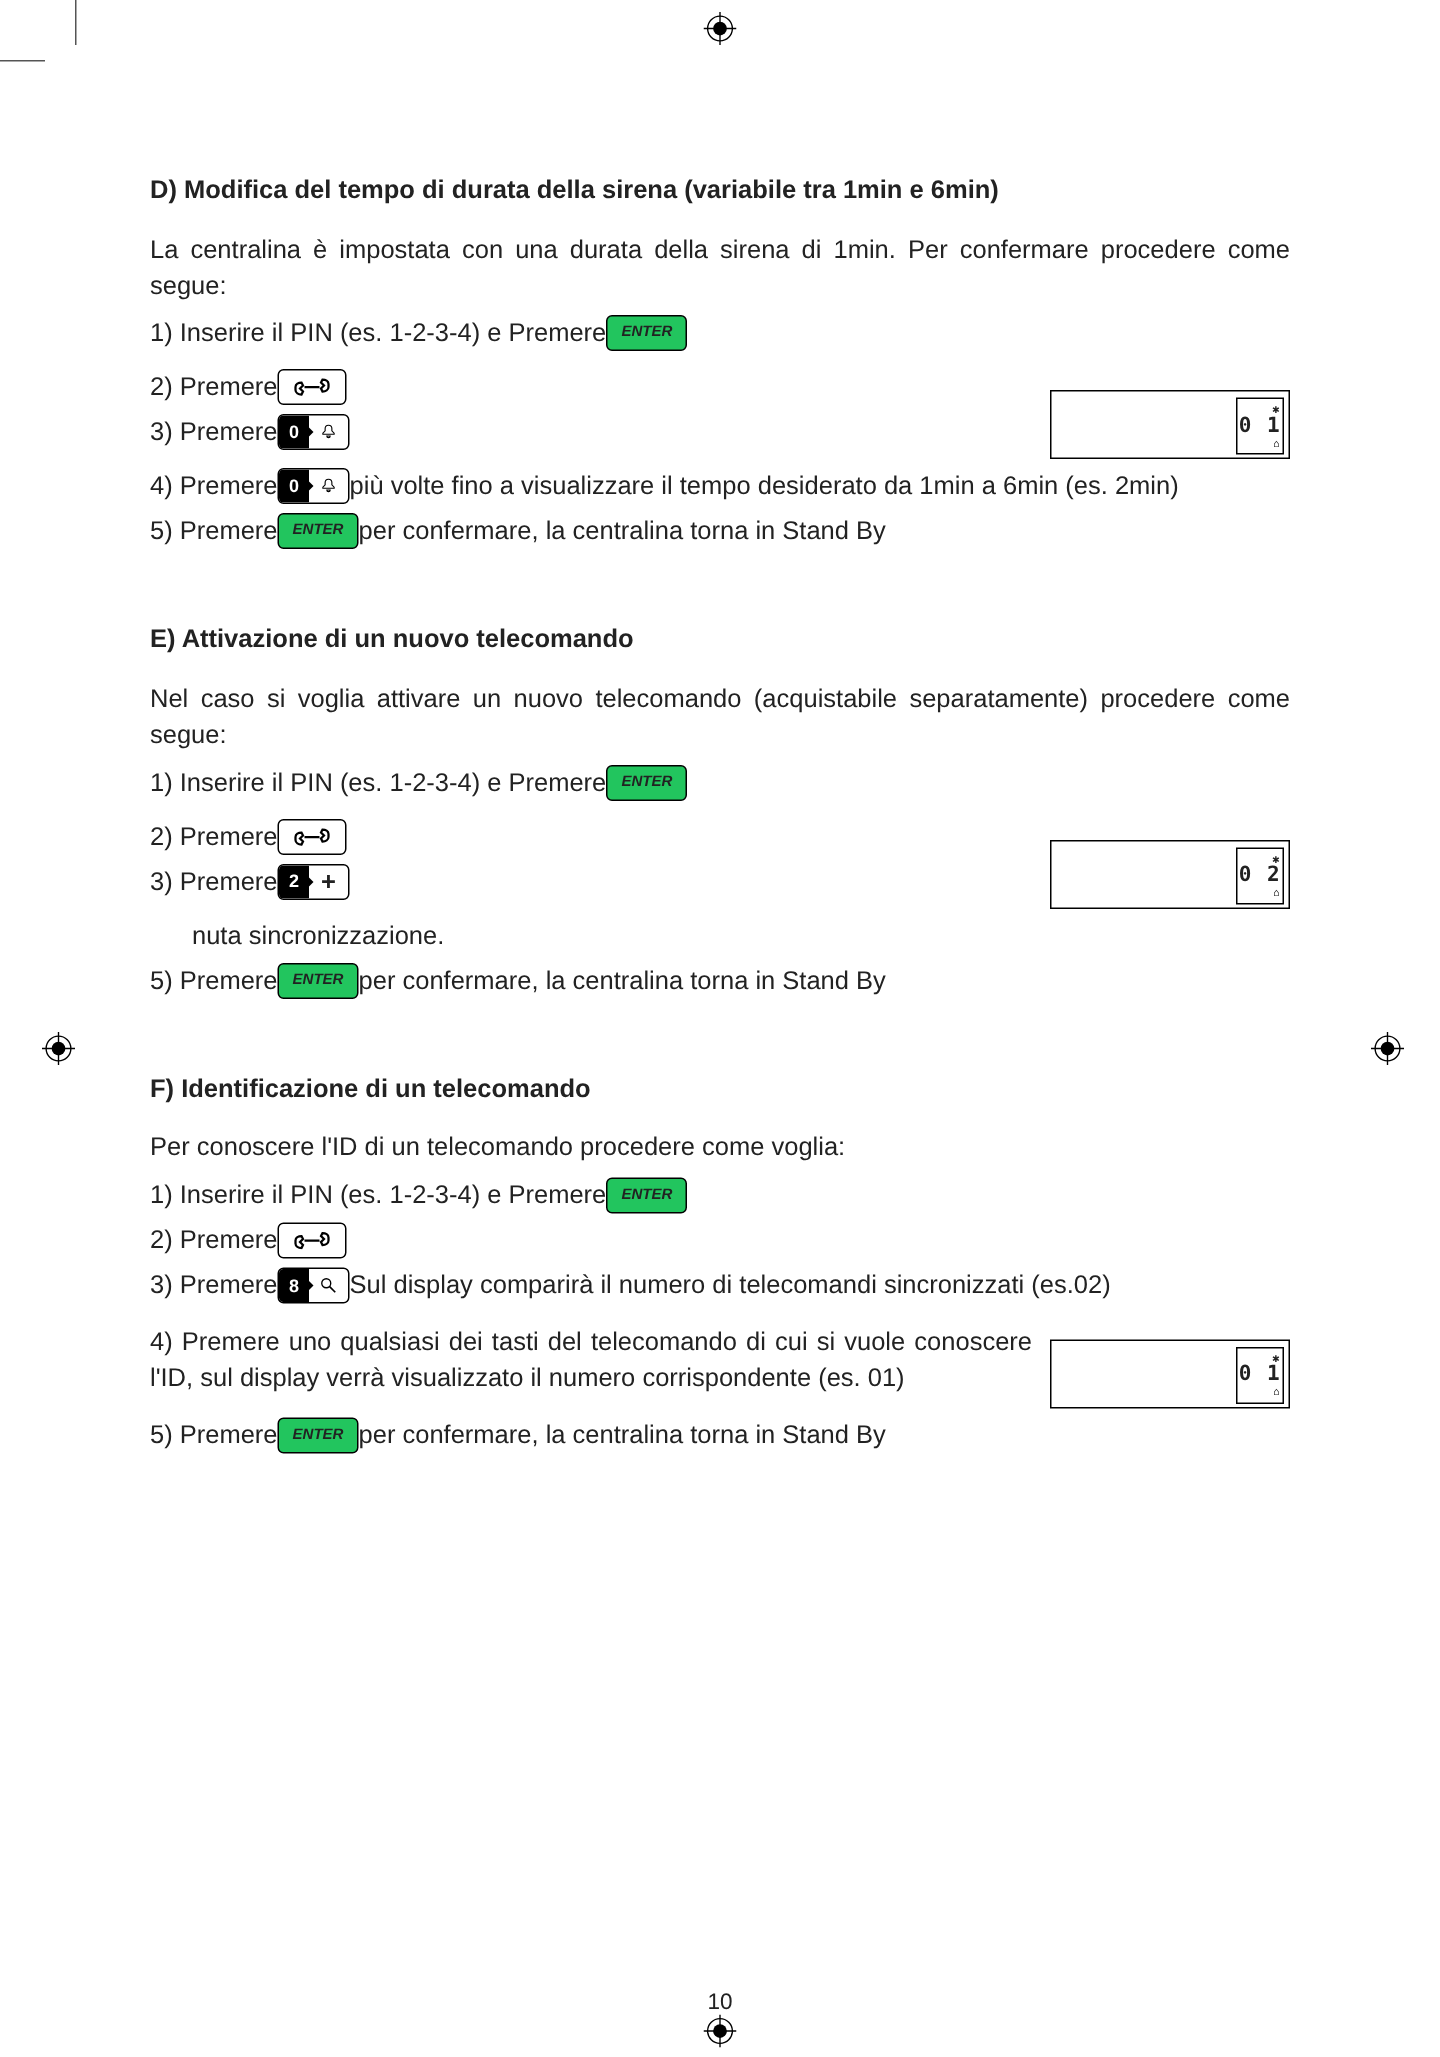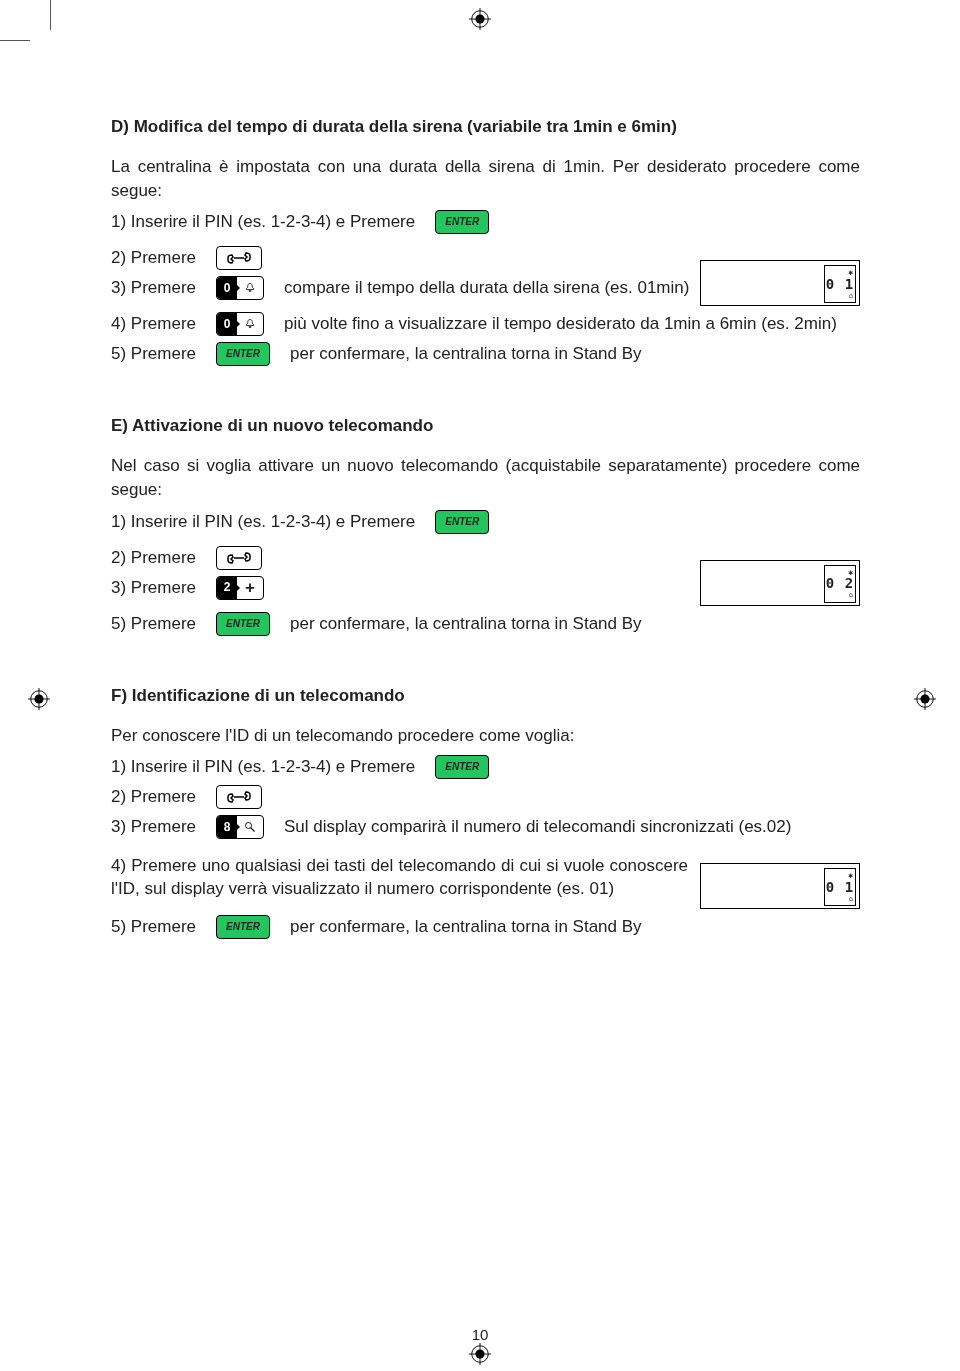--- a/index.html
+++ b/index.html
@@ -20,21 +20,21 @@
   }
   .crop-v { position:absolute; width:1px; height:30px; background:#555; }
   .crop-h { position:absolute; height:1px; width:30px; background:#555; }
   .reg-mark {
     position: absolute;
     width: 22px; height: 22px;
   }
   .reg-mark svg { width:100%; height:100%; }
   h3 { margin: 0 0 16px 0; font-size: 17px; font-weight: bold; }
   p { margin: 8px 0; text-align: justify; }
-  .step { display: flex; align-items: center; flex-wrap: wrap; margin: 6px 0; gap: 20px; }
+  .step { display: flex; align-items: center; flex-wrap: wrap; margin: 6px 0; gap: 0; }
   .step .indent { margin-left: 28px; }
   .key {
     display: inline-flex; align-items: center; justify-content: center;
     border: 1.5px solid #000; border-radius: 4px;
     height: 22px; min-width: 44px; padding: 0 4px;
     font-size: 10px; font-weight: bold; font-style: italic;
     background: #22c55e;
   }
   .key-wrench {
     display: inline-flex; align-items:center; justify-content:center;
@@ -76,21 +76,21 @@
   }
   .lcd-inner .top-ic { position:absolute; top:1px; right:2px; font-size:8px; }
   .lcd-inner .bot-ic { position:absolute; bottom:1px; right:2px; font-size:7px; }
   .lcd-inner .nums { font-size:14px; letter-spacing:1px; font-weight:bold; }
   .remote-btn {
     display:inline-flex; align-items:center; justify-content:center;
     width:30px; height:18px; border:1.5px solid #555; border-radius:9px;
     background:#eee; margin:0 2px;
   }
   .remote-btn svg{width:12px;height:12px;}
-  .section { margin-bottom: 48px; margin-left: 11px; }
+  .section { margin-bottom: 48px; }
   .pagenum { position:absolute; bottom:26px; left:0; width:100%; text-align:center; font-size:15px; }
   .row-with-box { display:flex; align-items:flex-end; justify-content:space-between; }
   .row-with-box .left { flex:1; }
 </style>
 </head>
 <body>
 
 <div class="page">
 
   <div class="crop-v" style="left:50px; top:0;"></div>
@@ -123,21 +123,21 @@
     <svg viewBox="0 0 24 24">
         <circle cx="12" cy="12" r="9" fill="none" stroke="#000" stroke-width="1"></circle>
         <circle cx="12" cy="12" r="5" fill="#000"></circle>
         <line x1="0" y1="12" x2="24" y2="12" stroke="#000"></line>
         <line x1="12" y1="0" x2="12" y2="24" stroke="#000"></line>
       </svg>
   </div>
 
   <div class="section">
     <h3>D) Modifica del tempo di durata della sirena (variabile tra 1min e  6min)</h3>
-    <p>La centralina è impostata con una durata della sirena di 1min. Per desiderato procedere come segue:</p>
+    <p>La centralina è impostata con una durata della sirena di 1min. Per confermare procedere come segue:</p>
 
     <div class="step">
       <span>1) Inserire il PIN (es. 1-2-3-4) e Premere</span>
       <span class="key">ENTER</span>
     </div>
 
     <div class="row-with-box">
       <div class="left">
         <div class="step">
           <span>2) Premere</span>
@@ -150,21 +150,20 @@
         <div class="step">
           <span>3) Premere</span>
           <span class="key-num">
             <span class="blk">0</span>
             <span class="ic">
               <svg width="12" height="12" viewBox="0 0 16 16">
                   <path d="M8 2c-2 0-3 1.5-3 3v2l-2 2v1h10v-1l-2-2V5c0-1.5-1-3-3-3zm0 11c.8 0 1.5-.7 1.5-1.5h-3c0 .8.7 1.5 1.5 1.5z" fill="none" stroke="#000" stroke-width="1"></path>
                 </svg>
             </span>
           </span>
-          <span>compare il tempo della durata della sirena (es. 01min)</span>
         </div>
       </div>
       <div class="lcd">
         <div class="lcd-inner">
           <span class="top-ic">✱</span>
           <span class="nums">0 1</span>
           <span class="bot-ic">⌂</span>
         </div>
       </div>
     </div>
@@ -218,20 +217,23 @@
       </div>
       <div class="lcd">
         <div class="lcd-inner">
           <span class="top-ic">✱</span>
           <span class="nums">0 2</span>
           <span class="bot-ic">⌂</span>
         </div>
       </div>
     </div>
 
+    <div class="step">
+        <span class="indent">nuta sincronizzazione.</span>
+      </div>
 
     <div class="step">
       <span>5) Premere</span>
       <span class="key">ENTER</span>
       <span>per confermare, la centralina torna in Stand By</span>
     </div>
   </div>
 
   <div class="section">
     <h3>F) Identificazione di un telecomando</h3>

